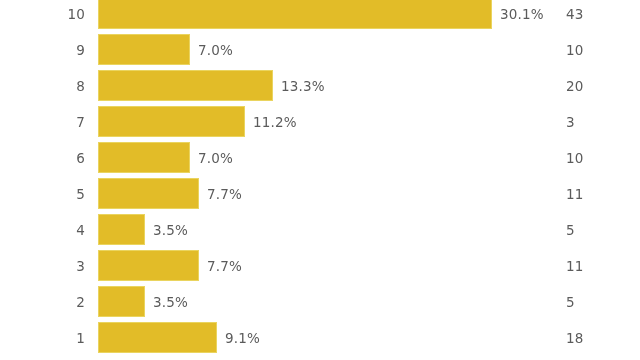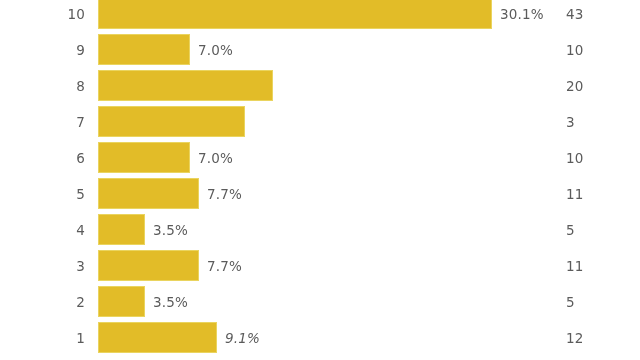--- a/index.html
+++ b/index.html
@@ -113,27 +113,29 @@
           <div class="bar" style="width: 92px; background: rgb(226, 188, 40); border-color: rgb(234, 212, 95);"></div>
         </div>
         <div class="pct-label" style="left: 198px;">7.0%</div>
         <div class="count-label">10</div>
       </div>
       <div class="row" style="top: 68px;">
         <div class="cat-label">8</div>
         <div class="bar-track">
           <div class="bar" style="width: 175px; background: rgb(226, 188, 40); border-color: rgb(234, 212, 95);"></div>
         </div>
+        <div class="pct-label" style="left: 281px;">13.3%</div>
         <div class="count-label">20</div>
       </div>
       <div class="row" style="top: 104px;">
         <div class="cat-label">7</div>
         <div class="bar-track">
           <div class="bar" style="width: 147px; background: rgb(226, 188, 40); border-color: rgb(234, 212, 95);"></div>
         </div>
+        <div class="pct-label" style="left: 253px;">11.2%</div>
         <div class="count-label">3</div>
       </div>
       <div class="row" style="top: 140px;">
         <div class="cat-label">6</div>
         <div class="bar-track">
           <div class="bar" style="width: 92px; background: rgb(226, 188, 40); border-color: rgb(234, 212, 95);"></div>
         </div>
         <div class="pct-label" style="left: 198px;">7.0%</div>
         <div class="count-label">10</div>
       </div>
@@ -167,17 +169,17 @@
           <div class="bar" style="width: 47px; background: rgb(226, 188, 40); border-color: rgb(234, 212, 95);"></div>
         </div>
         <div class="pct-label" style="left: 153px;">3.5%</div>
         <div class="count-label">5</div>
       </div>
       <div class="row" style="top: 320px;">
         <div class="cat-label">1</div>
         <div class="bar-track">
           <div class="bar" style="width: 119px; background: rgb(226, 188, 40); border-color: rgb(234, 212, 95);"></div>
         </div>
-        <div class="pct-label" style="left: 225px; font-style: italic;">9.1%</div>
-        <div class="count-label">12</div>
+        <div class="pct-label" style="left: 225px;">9.1%</div>
+        <div class="count-label">18</div>
       </div>
     </div>
 </div>
 
 </body></html>

